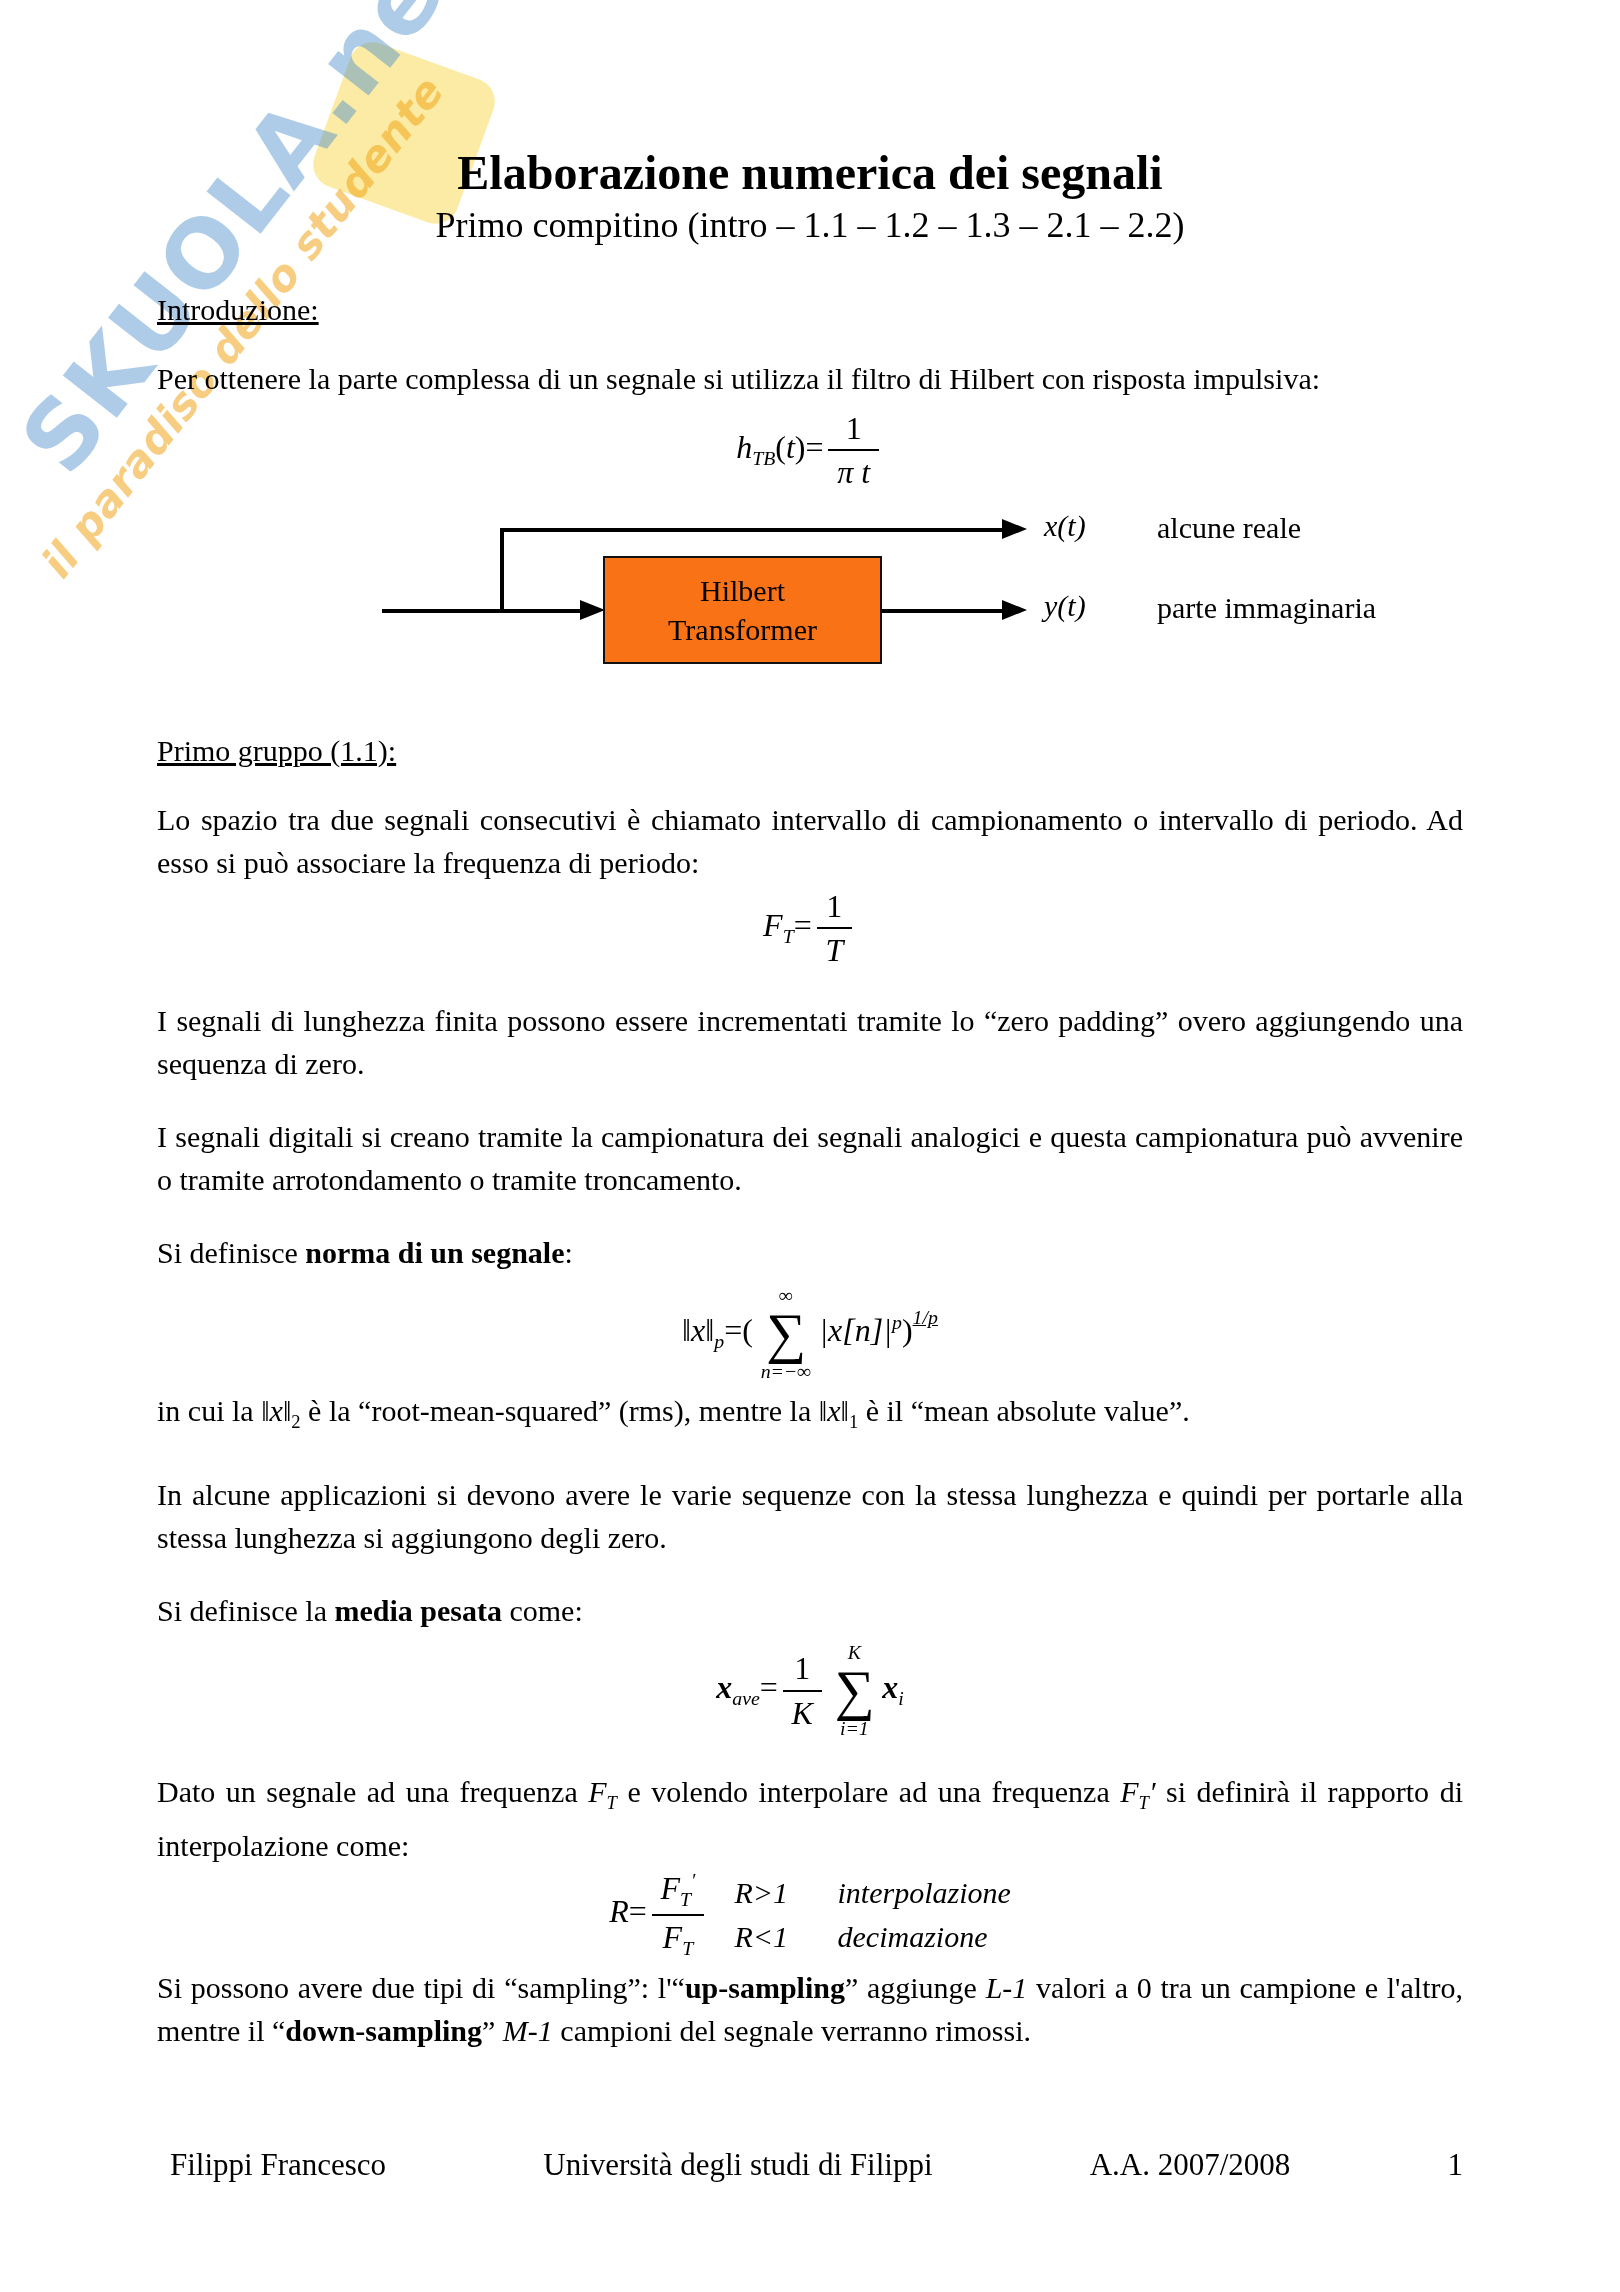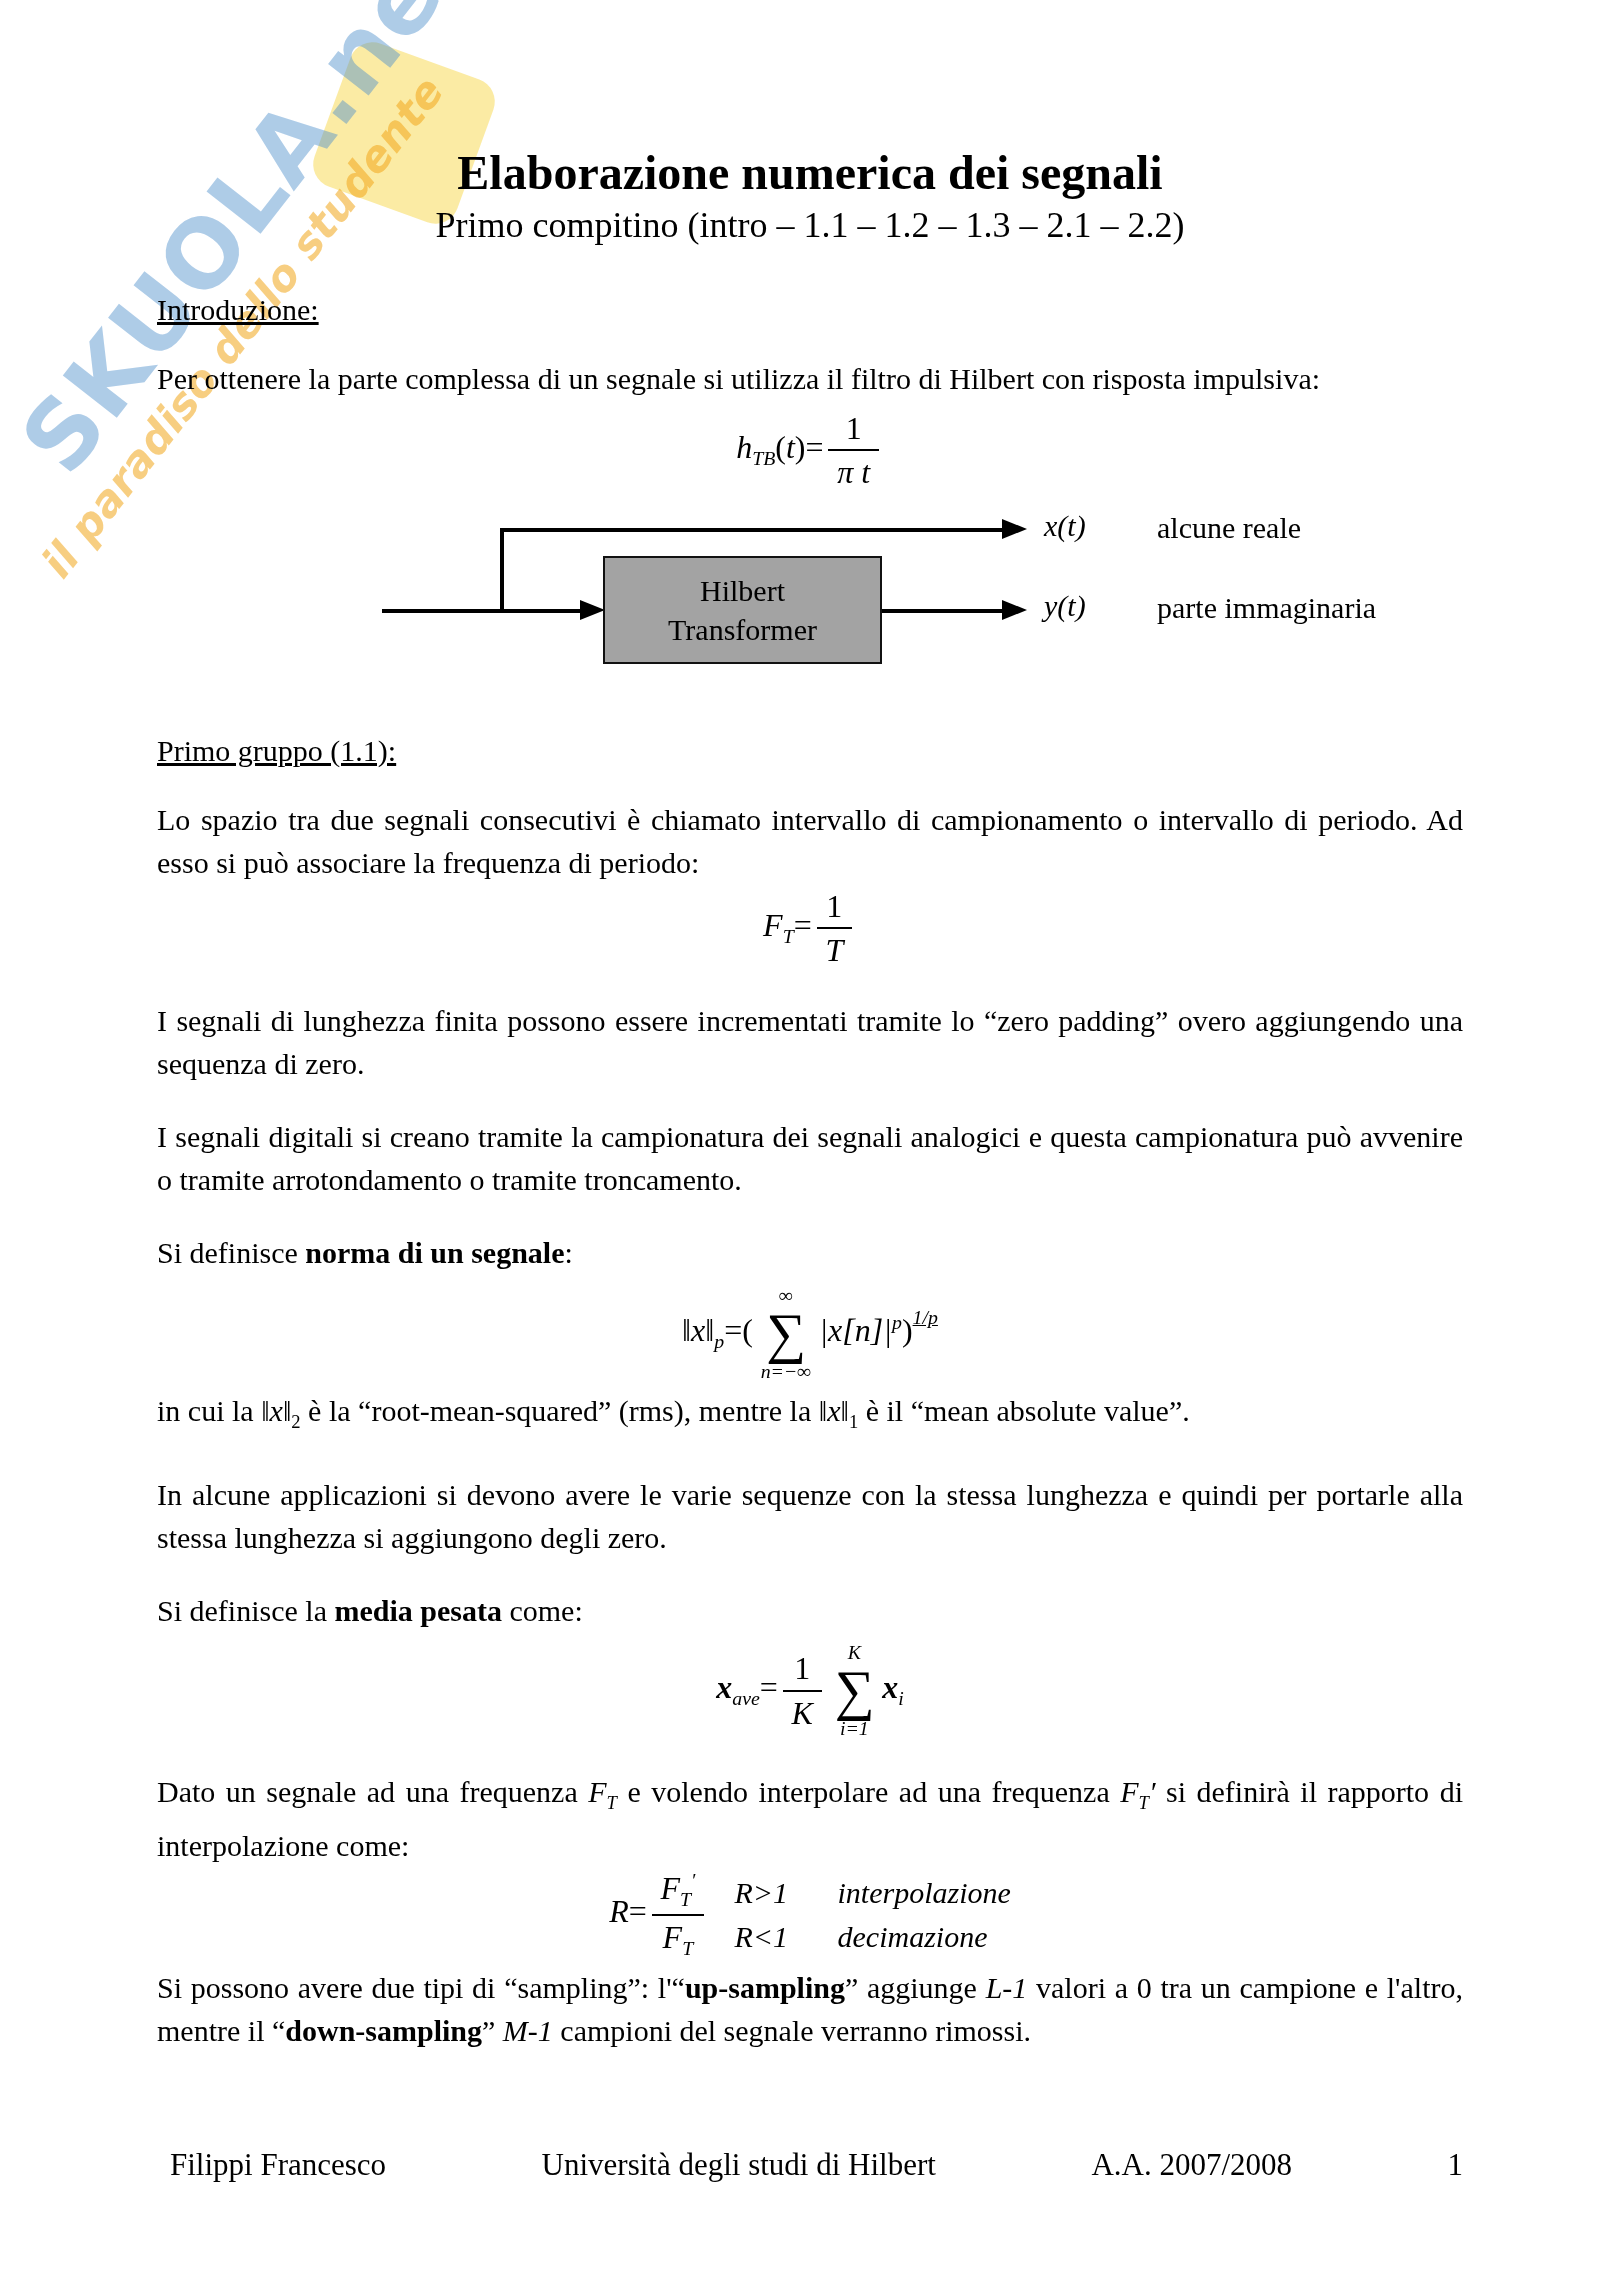--- a/index.html
+++ b/index.html
@@ -189,21 +189,21 @@
           <span class="den mi">π t</span>
         </span>
     </div>
 
     <div class="diagram">
       <div class="dline" style="left:343px; top:29px; width:502px; height:3.9px;"></div>
       <div class="arrowhead" style="left:845px; top:20.6px;"></div>
       <div class="dline" style="left:343px; top:29px; width:3.9px; height:84px;"></div>
       <div class="dline" style="left:225px; top:110px; width:198px; height:3.9px;"></div>
       <div class="arrowhead" style="left:423px; top:101px;"></div>
-      <div class="hbox" style="background: #a3a3a3;">
+      <div class="hbox" style="background: #f97316;">
         <span>Hilbert</span>
         <span>Transformer</span>
       </div>
       <div class="dline" style="left:725px; top:110px; width:120px; height:3.9px;"></div>
       <div class="arrowhead" style="left:845px; top:101px;"></div>
       <span class="dlabel mi" style="left:887px; top:9.8px;">x(t)</span>
       <span class="dlabel" style="left:1000px; top:11.8px;">alcune reale</span>
       <span class="dlabel mi" style="left:887px; top:90px;">y(t)</span>
       <span class="dlabel" style="left:1000px; top:92px;">parte immaginaria</span>
     </div>
@@ -261,19 +261,19 @@
           <span class="case-row"><span class="cond">R&lt;1</span><span>decimazione</span></span>
         </span>
     </div>
 
     <p class="para" style="margin-top:5.9px;"><span>Si possono avere due tipi di “sampling”: l'“</span><span class="rt-b">up-sampling</span><span>” aggiunge </span><span class="rt-i">L-1</span><span> valori a 0 tra un campione e l'altro, mentre il “</span><span class="rt-b">down-sampling</span><span>” </span><span class="rt-i">M-1</span><span> campioni del segnale verranno rimossi.</span></p>
 
   </div>
 
   <div class="footer">
     <span>Filippi Francesco</span>
-    <span>Università degli studi di Hilbert</span>
+    <span>Università degli studi di Filippi</span>
     <span>A.A. 2007/2008</span>
     <span>1</span>
   </div>
 
 </div>
 
 
 </body></html>

